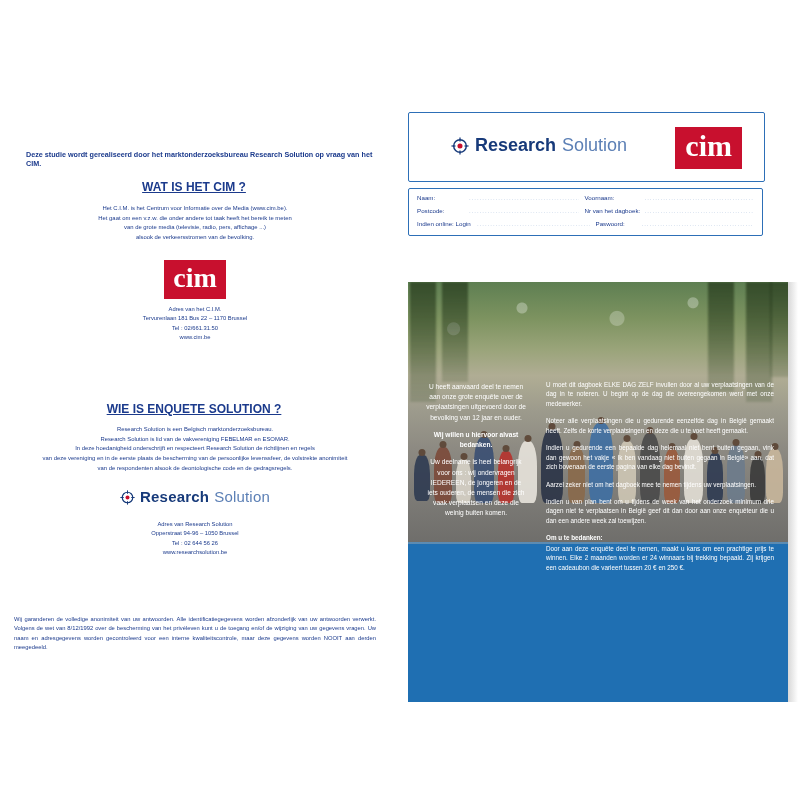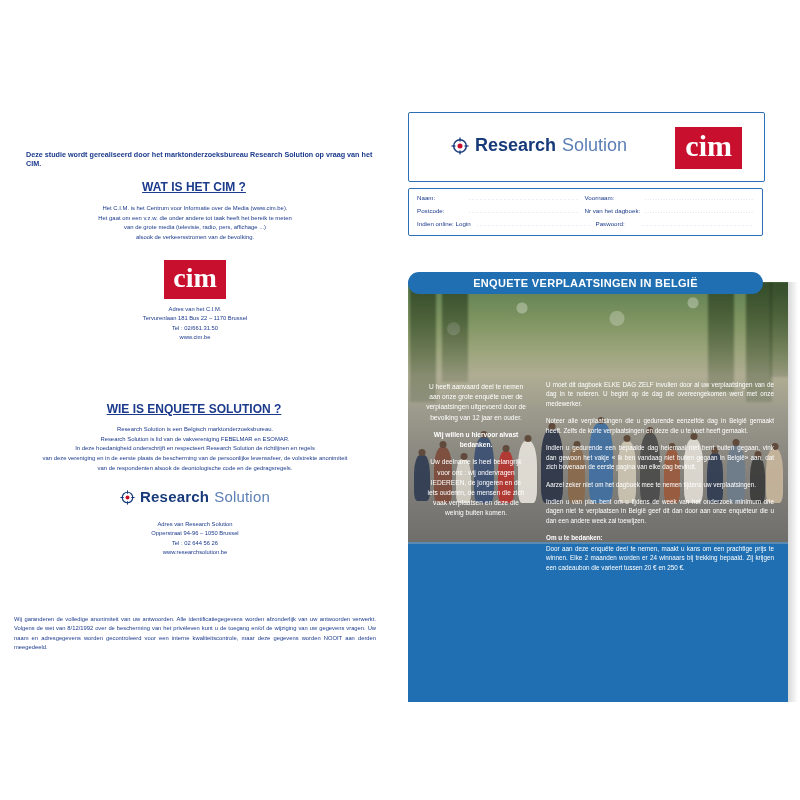--- a/index.html
+++ b/index.html
@@ -500,21 +500,20 @@
             <span class="head"></span>
           </div>
         <div class="p" style="left:358px;top:72px; width:17px; height:54px; background:#c9b79c;">
             <span class="head"></span>
           </div>
       </div>
     </div>
     <div class="blue-text-area"></div>
   </div>
 
-  <div class="banner">ENQUETE VERPLAATSINGEN IN BELGIË</div>
 
   <div class="callout">
     <p>U heeft aanvaard deel te nemen aan onze grote enquête over de verplaatsingen uitgevoerd door de bevolking van 12 jaar en ouder.</p>
     <p class="bold">Wij willen u hiervoor alvast bedanken.</p>
     <p>Uw deelname is heel belangrijk voor ons : wij ondervragen IEDEREEN, de jongeren en de iets ouderen, de mensen die zich vaak verplaatsen en deze die weinig buiten komen.</p>
   </div>
 
   <div class="right-copy">
     <p>U moet dit dagboek ELKE DAG ZELF invullen door al uw verplaatsingen van de dag in te noteren. U begint op de dag die overeengekomen werd met onze medewerker.</p>
     <p>Noteer alle verplaatsingen die u gedurende eenzelfde dag in België gemaakt heeft. Zelfs de korte verplaatsingen en deze die u te voet heeft gemaakt.</p>

